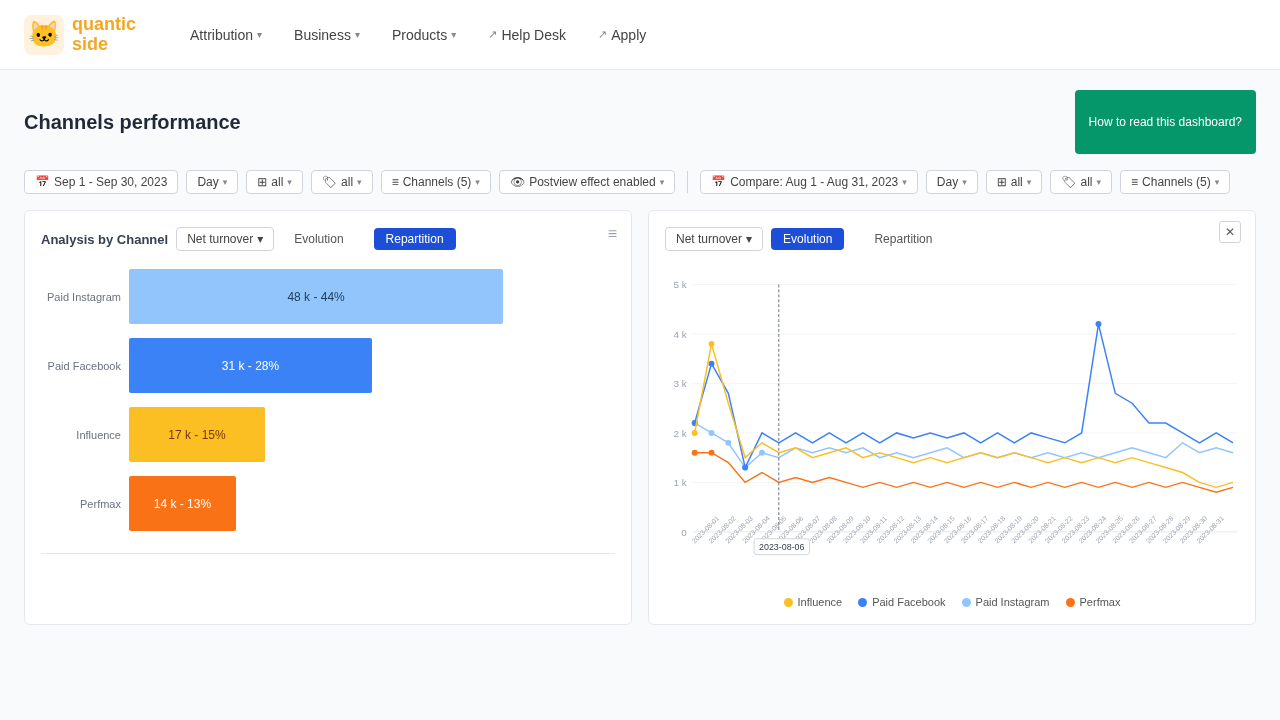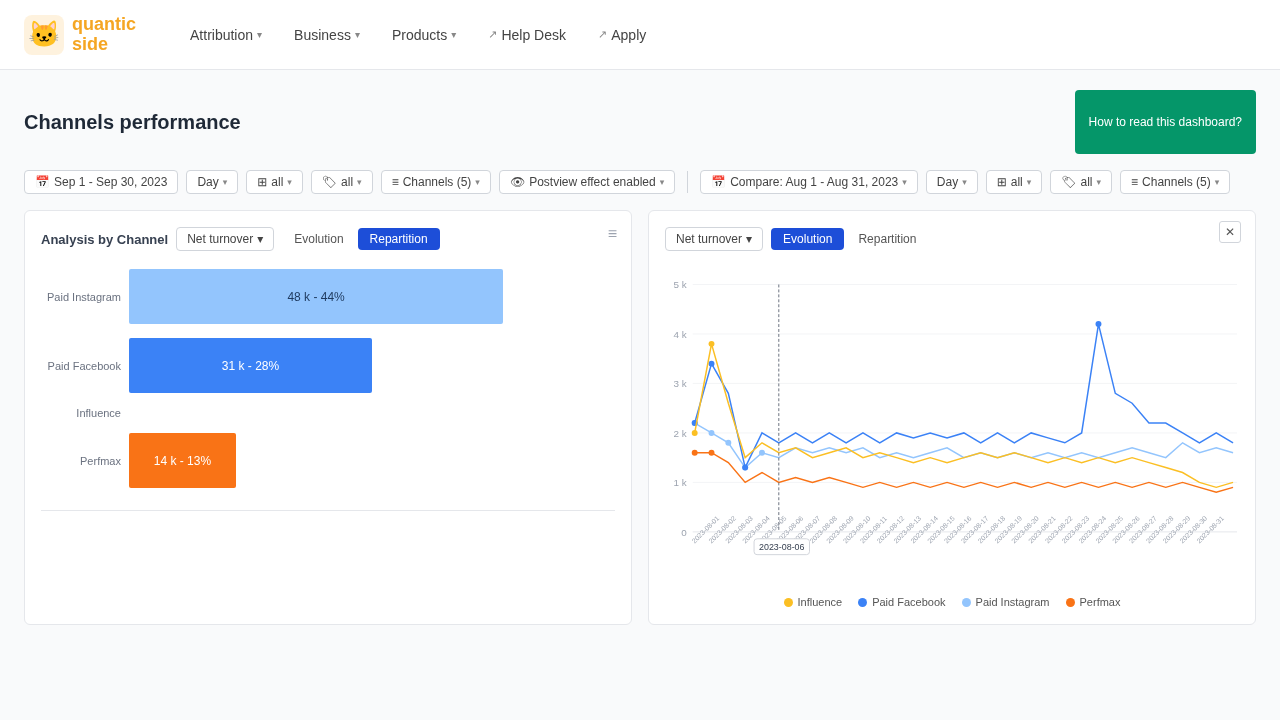--- a/index.html
+++ b/index.html
@@ -72,21 +72,21 @@
     .panel-title { font-size: 13px; font-weight: 600; color: #374151; }
     .panel-menu { position: absolute; top: 14px; right: 14px; cursor: pointer; color: #9ca3af; font-size: 16px; }
     .close-btn {
       position: absolute; top: 10px; right: 14px; border: 1px solid #d1d5db;
       background: #fff; border-radius: 3px; width: 22px; height: 22px;
       cursor: pointer; display: flex; align-items: center; justify-content: center;
       font-size: 12px; color: #555;
     }
 
     
-    .tab-group { display: flex; gap: 2px; }
+    .tab-group { display: flex; gap: 18px; }
     .tab-btn {
       padding: 4px 12px; border-radius: 4px; cursor: pointer; font-size: 12px;
       border: none; background: none; color: #555;
     }
     .tab-btn.active { background: #1d4ed8; color: #fff; }
 
     
     .dd-btn {
       display: flex; align-items: center; gap: 4px; border: 1px solid #d1d5db;
       border-radius: 4px; padding: 4px 10px; background: #fff; cursor: pointer;
@@ -246,20 +246,23 @@
             </div>
           </div>
           <div class="bar-row">
             <div class="bar-label">Paid Facebook</div>
             <div class="bar-track">
               <div class="bar-fill blue" style="width: 50%;">31 k - 28%</div>
             </div>
           </div>
           <div class="bar-row">
             <div class="bar-label">Influence</div>
+            <div class="bar-track">
+              <div class="bar-fill yellow" style="width: 28%;">17 k - 15%</div>
+            </div>
           </div>
           <div class="bar-row">
             <div class="bar-label">Perfmax</div>
             <div class="bar-track">
               <div class="bar-fill orange" style="width: 22%;">14 k - 13%</div>
             </div>
           </div>
         </div>
       <div class="bar-bottom-line"></div>
     </div>

